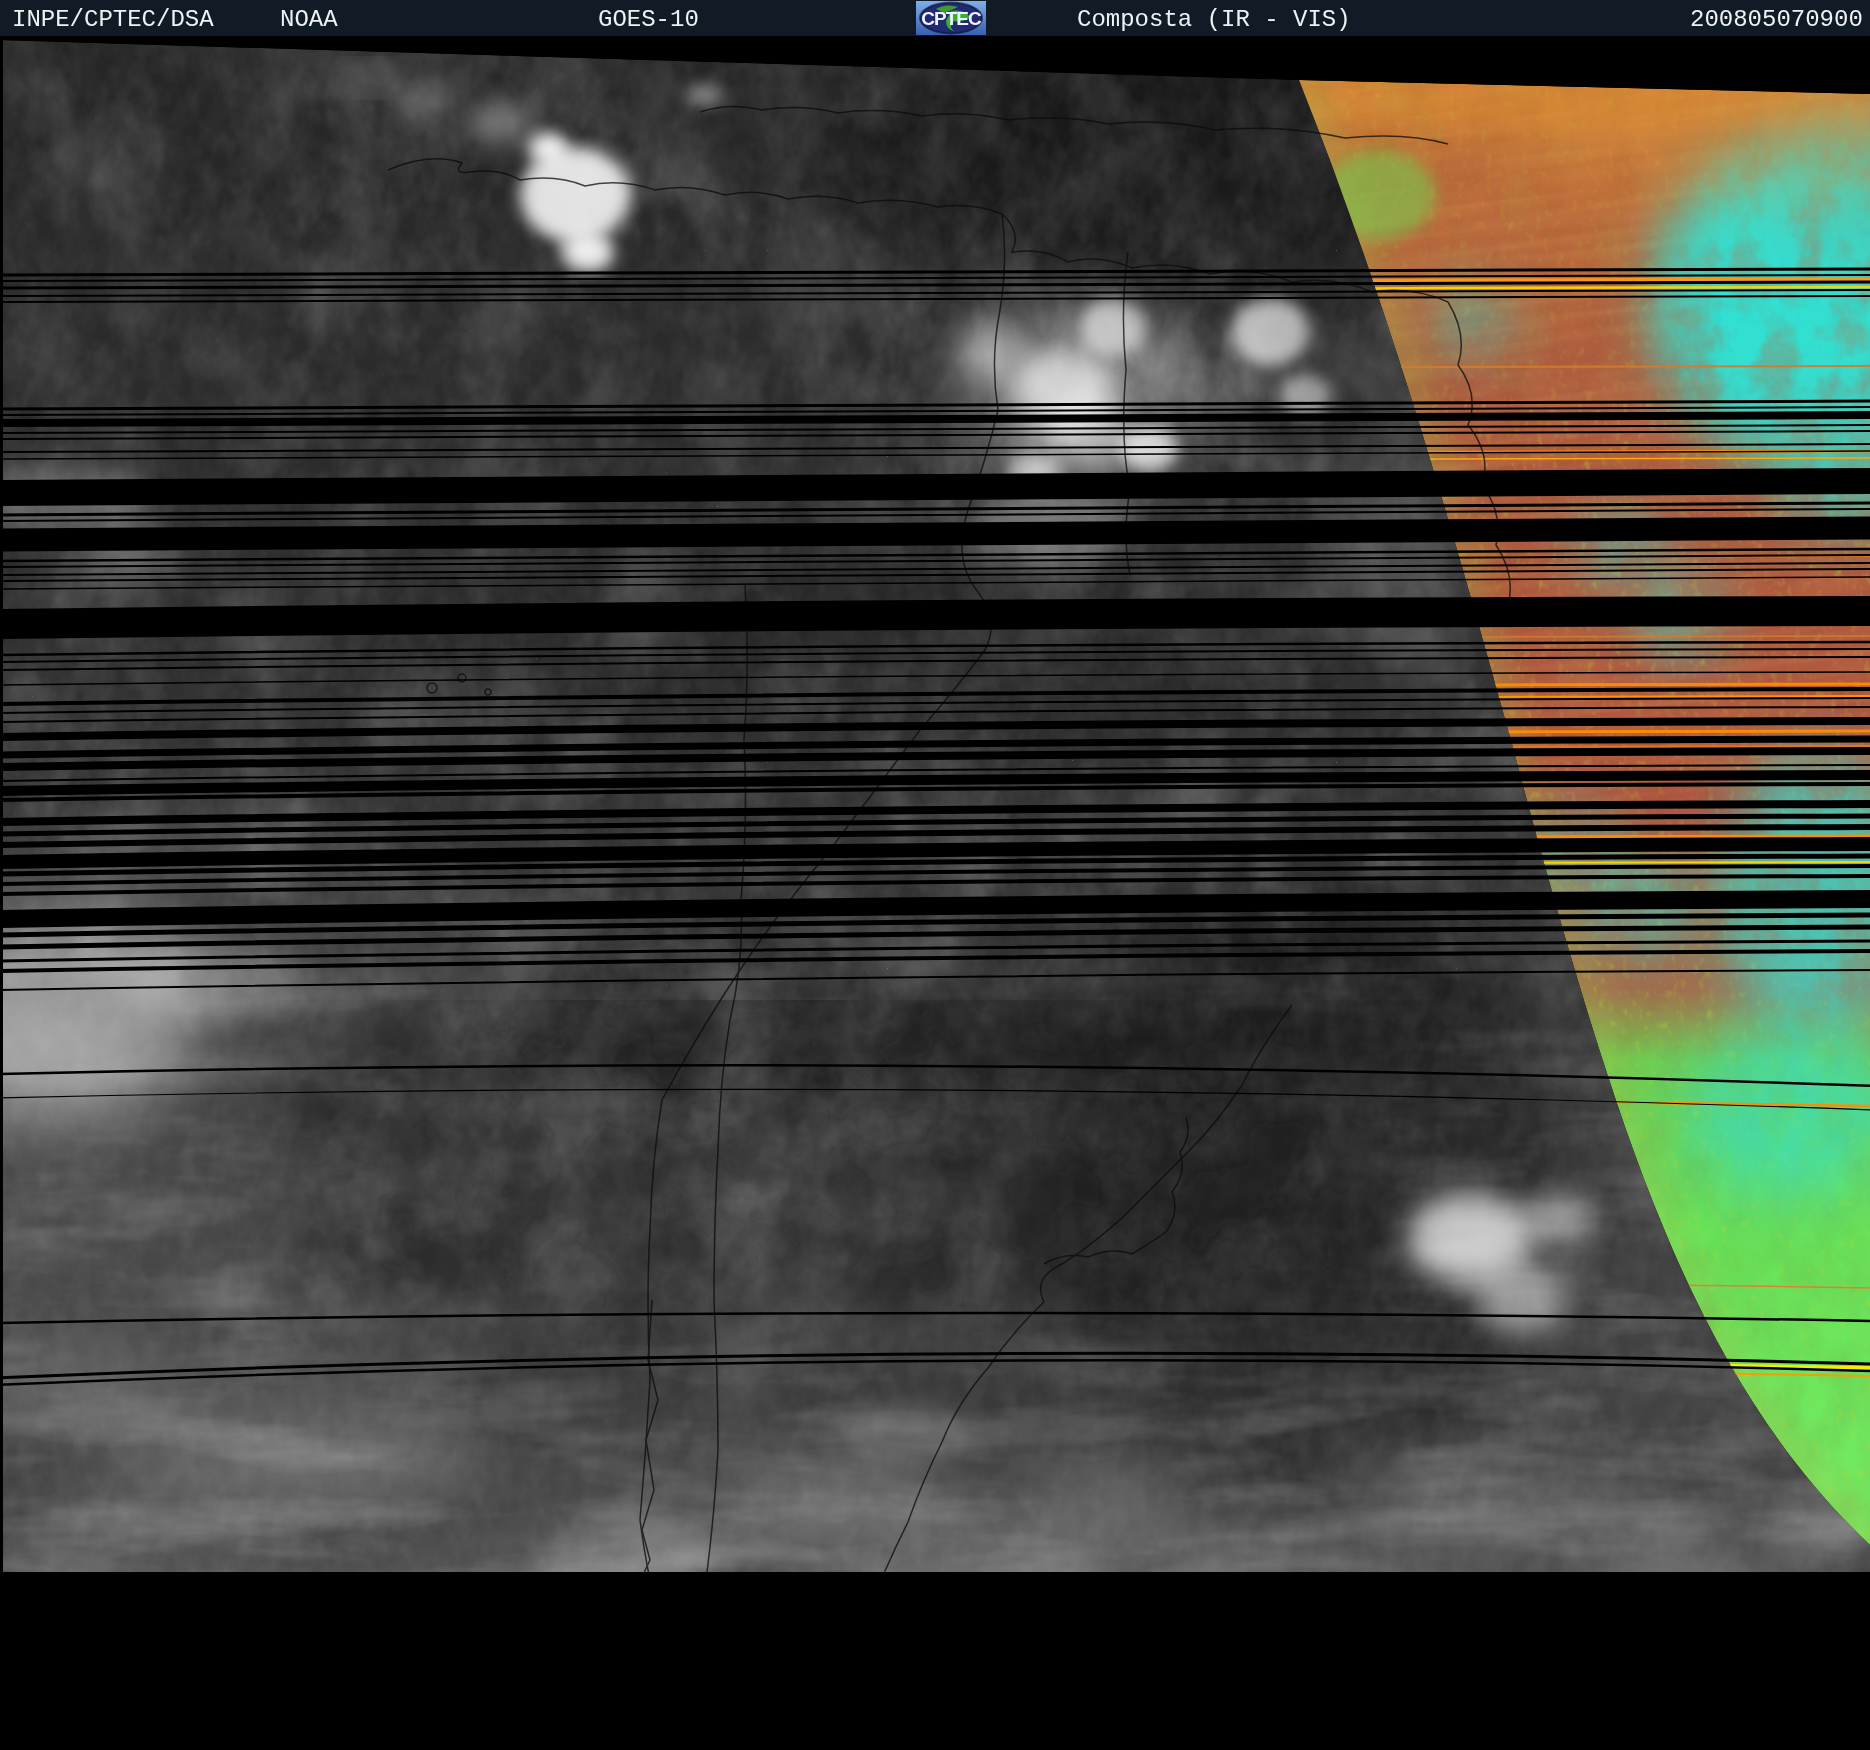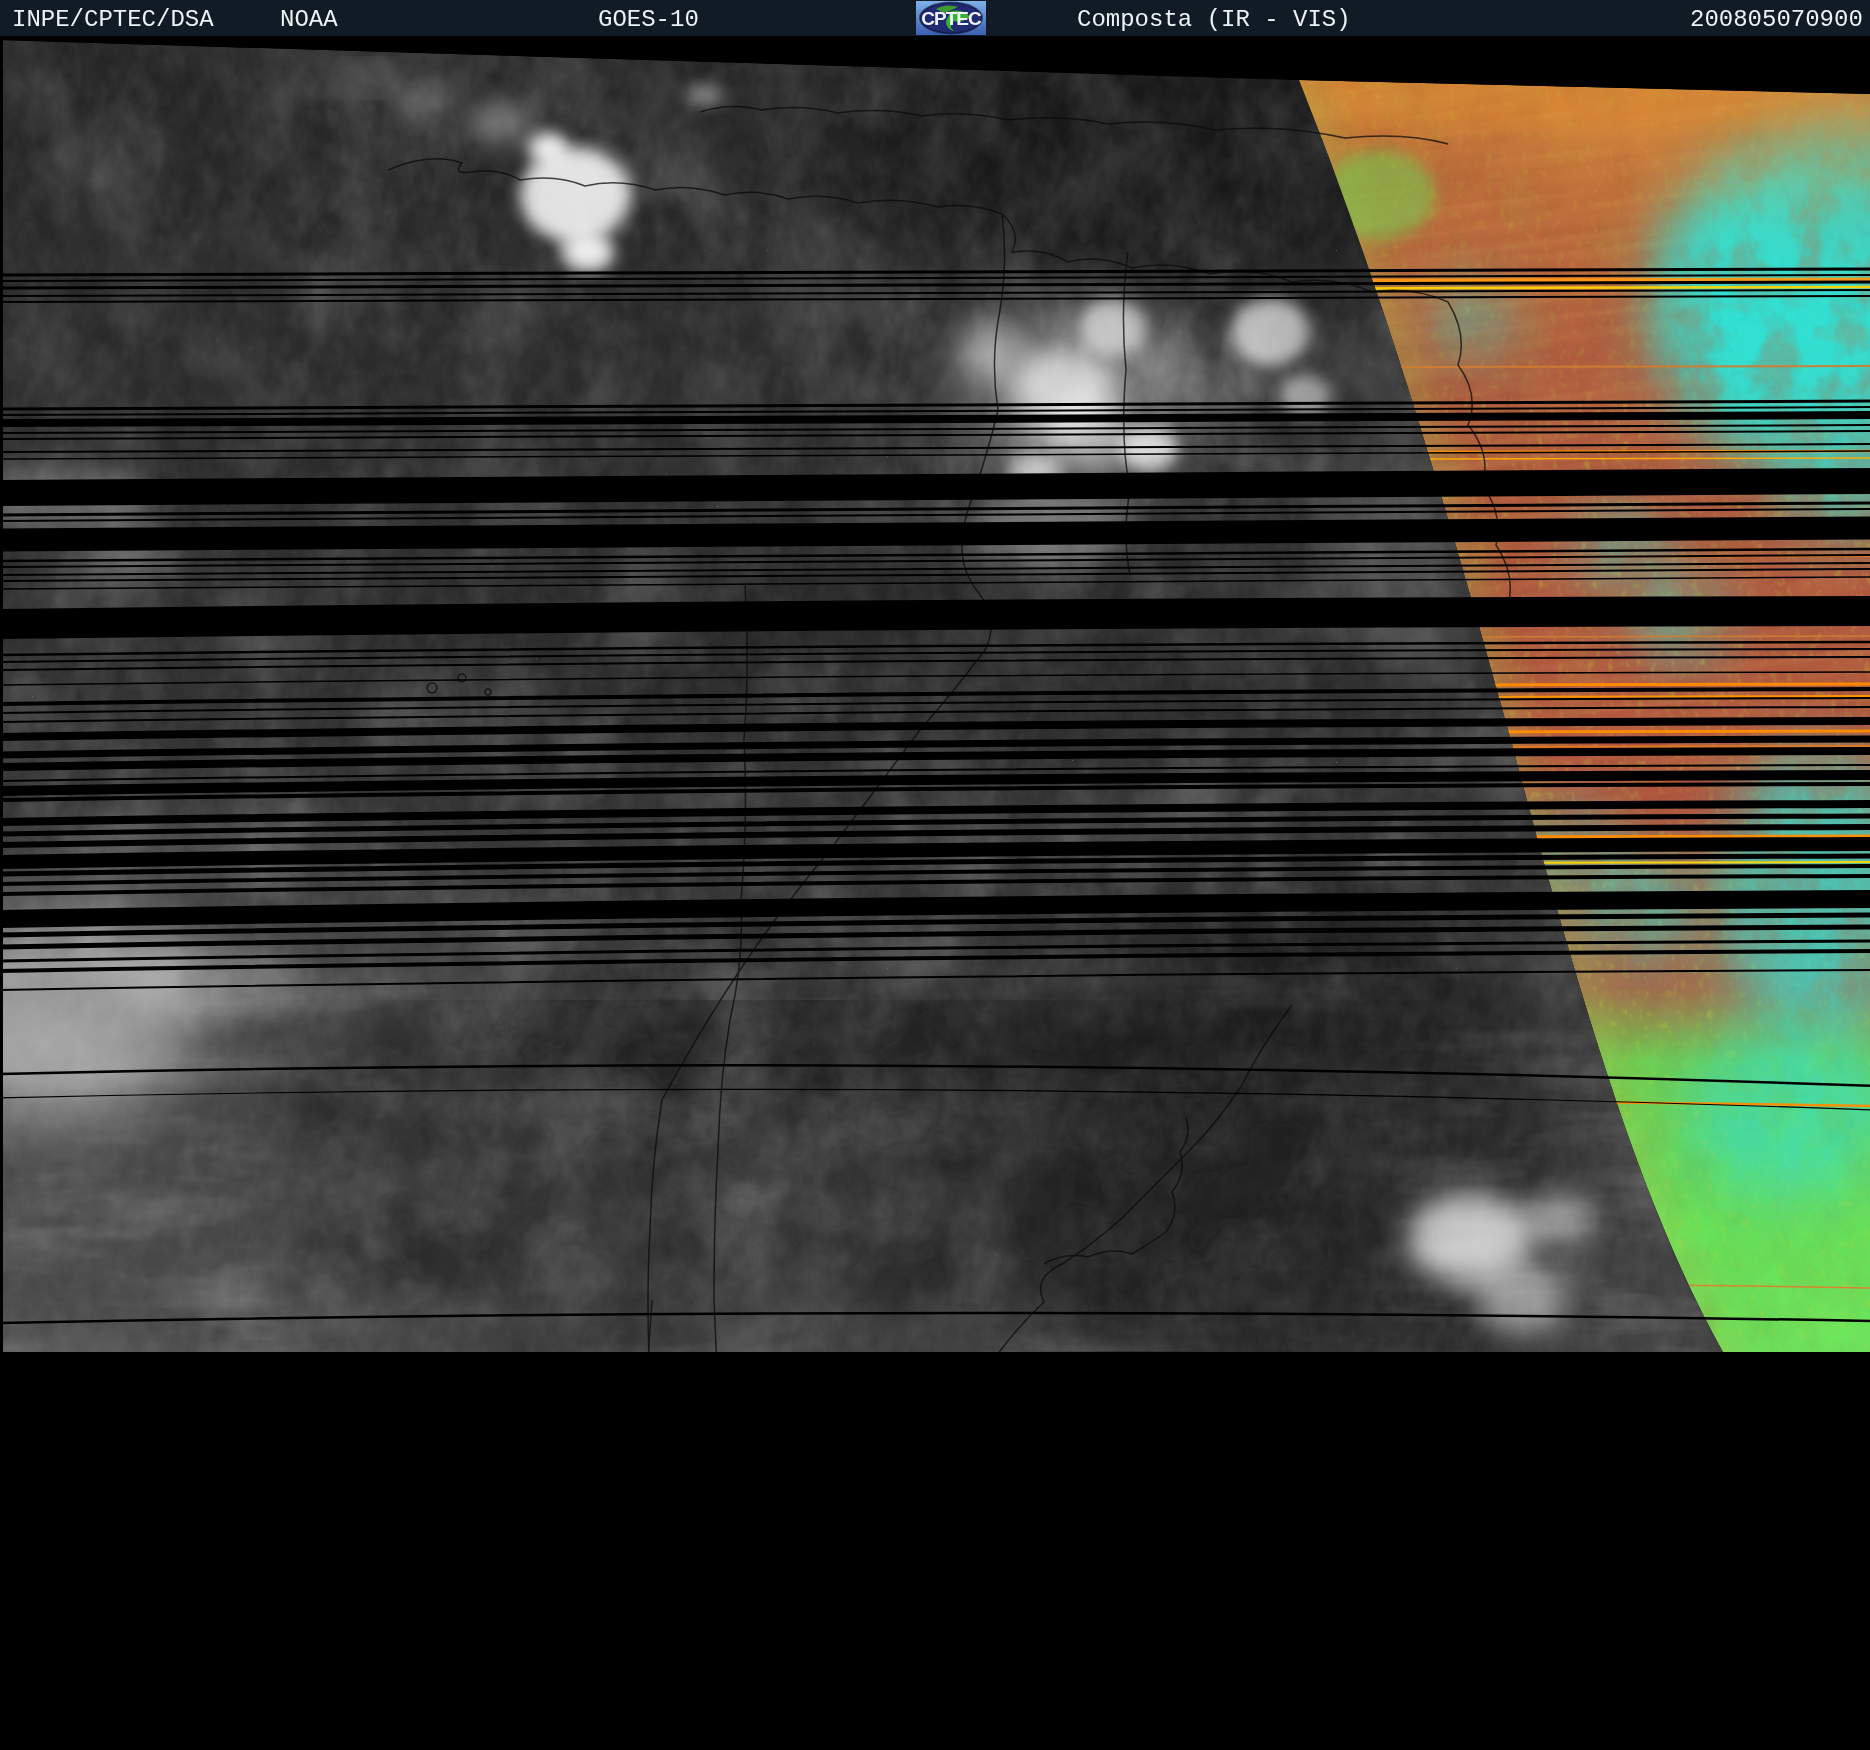--- a/index.html
+++ b/index.html
@@ -1,15 +1,15 @@
 <!DOCTYPE html>
 <html><head><meta charset="utf-8">
 <style>
   html,body{margin:0;padding:0;background:#000;}
-  #page{position:relative;width:1870px;height:1352px;overflow:hidden;background:#000;}
+  #page{position:relative;width:1870px;height:1572px;overflow:hidden;background:#000;}
 </style></head>
 <body>
 <div id="page">
 <svg width="1870" height="1750" viewBox="0 0 1870 1750" xmlns="http://www.w3.org/2000/svg">
 <defs>
   <linearGradient id="gbase" x1="0" y1="36" x2="0" y2="1750" gradientUnits="userSpaceOnUse">
     <stop offset="0" stop-color="#252525"></stop>
     <stop offset="0.14" stop-color="#2a2a2a"></stop>
     <stop offset="0.34" stop-color="#2d2d2d"></stop>
     <stop offset="0.52" stop-color="#343434"></stop>

